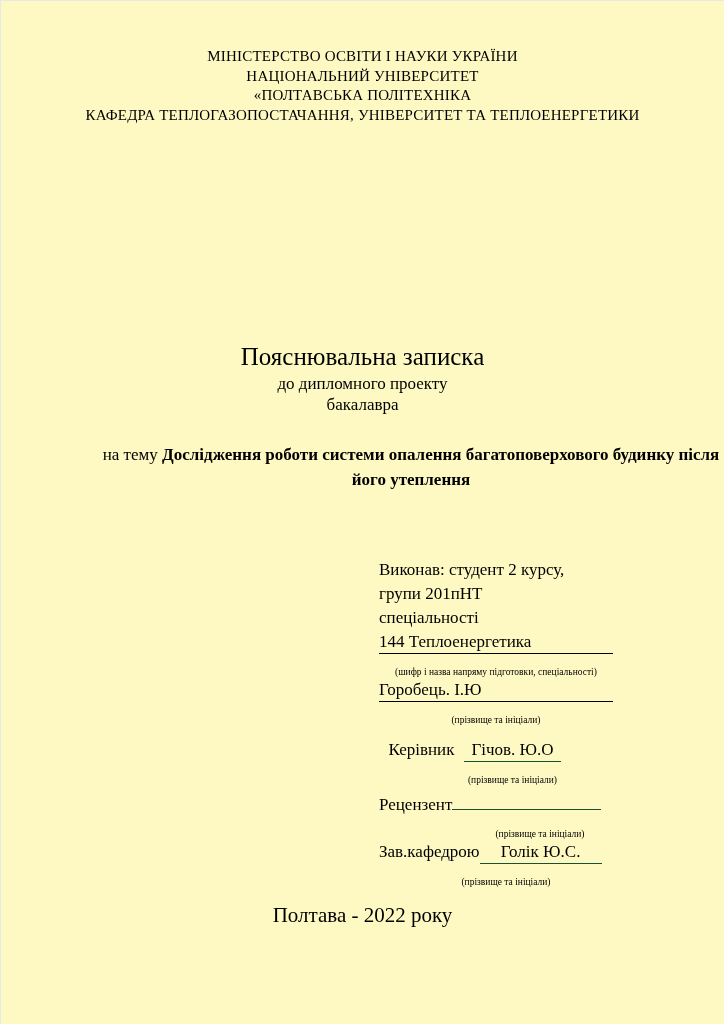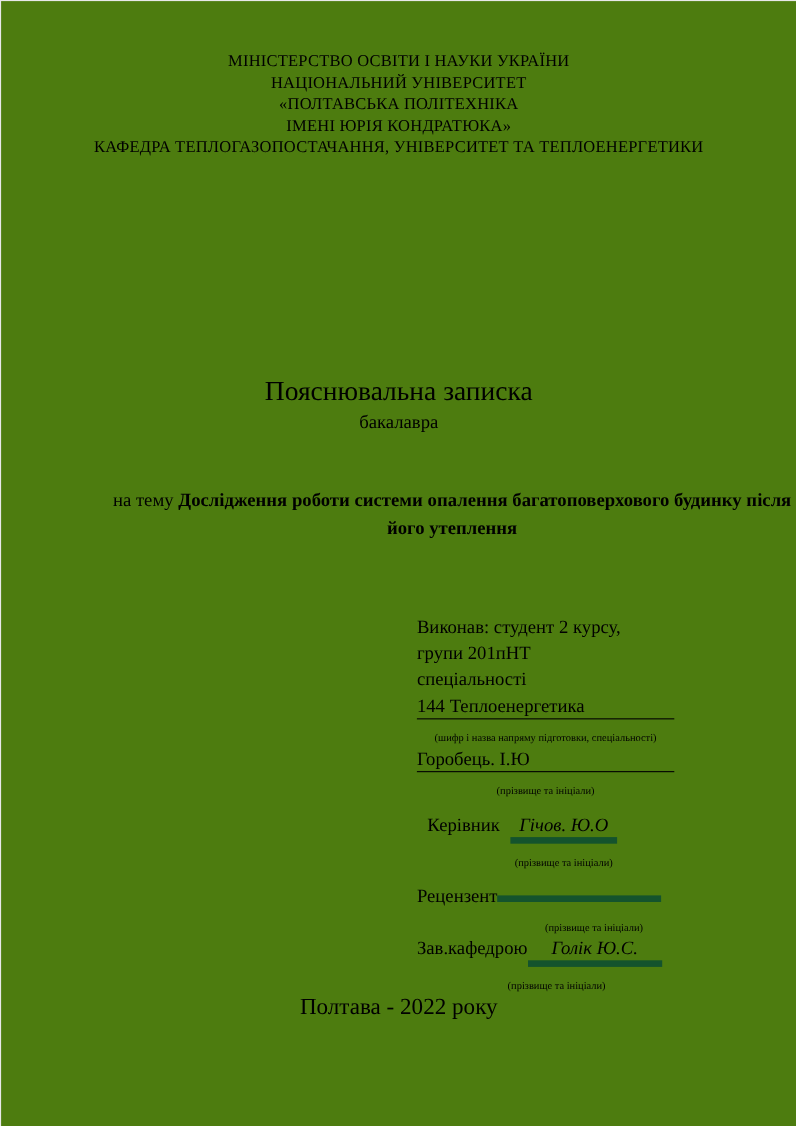--- a/index.html
+++ b/index.html
@@ -4,21 +4,21 @@
 <style>
   html, body {
     margin: 0;
     padding: 0;
     background: #ffffff;
   }
   .page {
     position: relative;
     width: 724px;
     height: 1024px;
-    background: #4d7c0f;
+    background: #fef9c3;
     font-family: "Liberation Serif", "DejaVu Serif", serif;
     color: #000000;
     overflow: hidden;
     box-sizing: border-box;
     border-left: 1px solid #e8e8e8;
     border-top: 1px solid #e8e8e8;
   }
 
   
   .uni-header {
@@ -91,23 +91,22 @@
 
   .sig-row {
     display: flex;
     align-items: baseline;
     line-height: 23px;
     white-space: nowrap;
     text-align: center;
   }
   .sig-role { flex: 0 0 auto; }
   .sig-name {
-    border-bottom: 6px solid #14532d;
+    border-bottom: 1px solid #14532d;
     flex: 0 0 auto;
-    font-style: italic;
   }
   .sig1 .sig-role { width: 85px; }
   .sig1 .sig-name { width: 97px; }
   .sig1-caption  { margin-left: 85px; width: 97px; }
   .sig2 .sig-name { width: 149px; min-height: 23px; }
   .sig2-caption  { margin-left: 96px; width: 130px; }
   .sig3 .sig-name { width: 122px; }
   .sig3-caption  { margin-left: 62px; width: 130px; }
 
   
@@ -123,26 +122,26 @@
 </style>
 </head>
 <body>
 
 <div class="page">
 
   <div class="uni-header">
     <div>МІНІСТЕРСТВО ОСВІТИ І НАУКИ УКРАЇНИ</div>
     <div>НАЦІОНАЛЬНИЙ УНІВЕРСИТЕТ</div>
     <div>«ПОЛТАВСЬКА ПОЛІТЕХНІКА</div>
-    <div>ІМЕНІ ЮРІЯ КОНДРАТЮКА»</div>
     <div>КАФЕДРА ТЕПЛОГАЗОПОСТАЧАННЯ, УНІВЕРСИТЕТ ТА ТЕПЛОЕНЕРГЕТИКИ</div>
   </div>
 
   <div class="title-block">
     <div class="title-main">Пояснювальна записка</div>
+    <div class="title-sub">до дипломного проекту</div>
     <div class="title-sub">бакалавра</div>
   </div>
 
   <div class="topic-block">
     <span>на тему </span><span class="topic-bold">Дослідження роботи системи опалення багатоповерхового будинку після його утеплення</span>
   </div>
 
   <div class="author-block">
     <div class="a-line">Виконав: студент 2 курсу,</div>
     <div class="a-line">групи 201пНТ</div>

